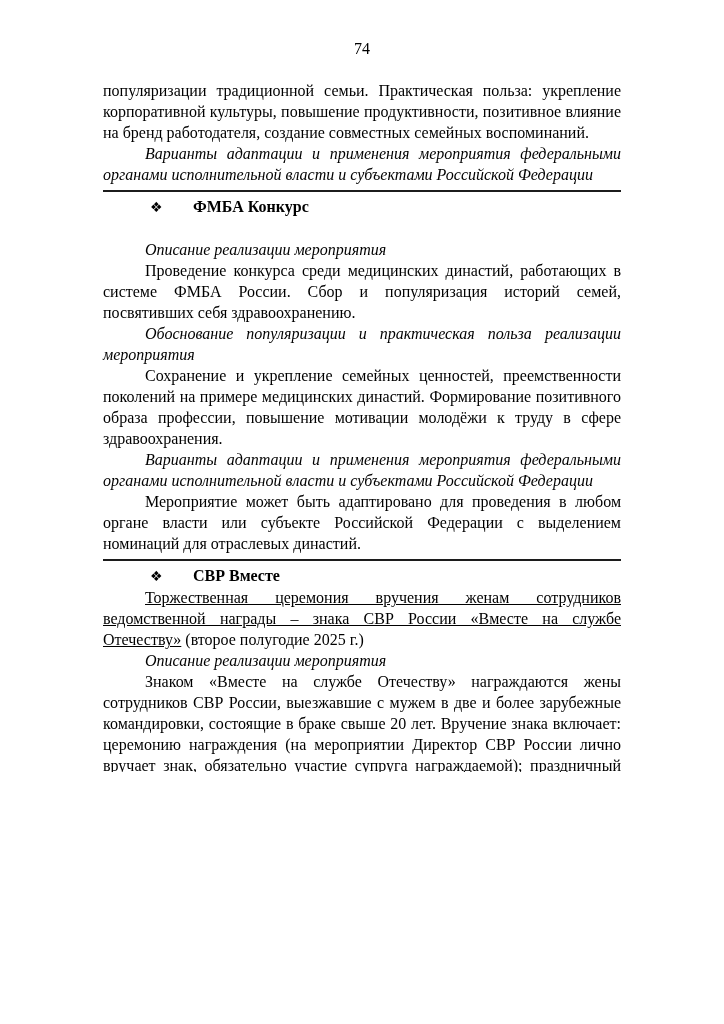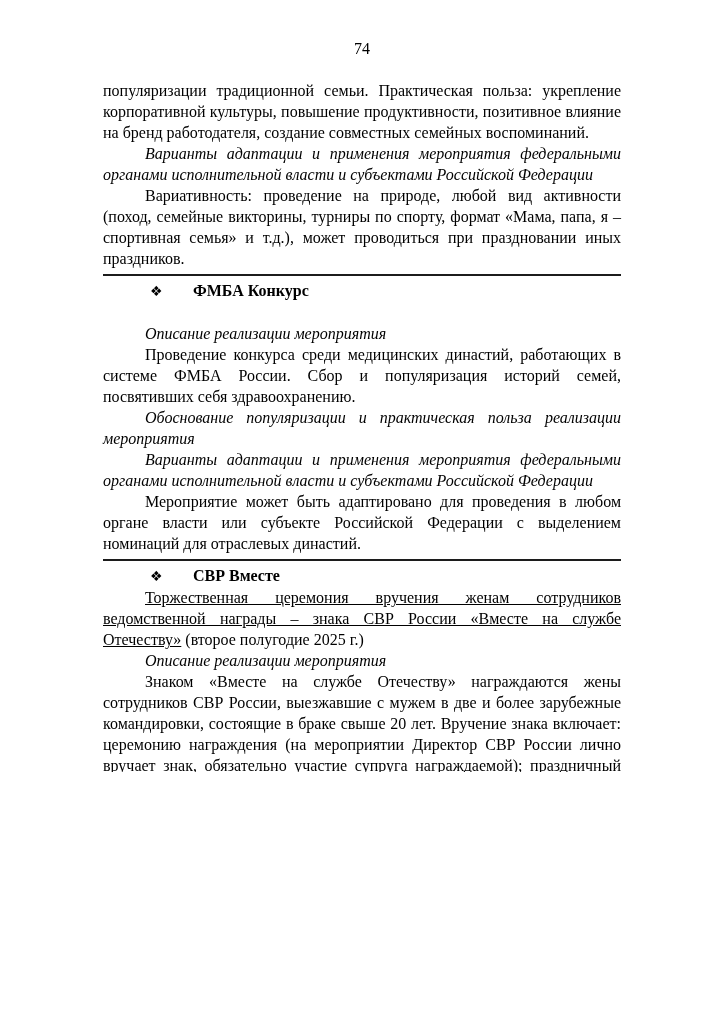--- a/index.html
+++ b/index.html
@@ -64,35 +64,35 @@
 <body>
 
 <div class="page">
 
   <div class="page-number">74</div>
 
   <p class="no-indent">популяризации традиционной семьи. Практическая польза: укрепление корпоративной культуры, повышение продуктивности, позитивное влияние на бренд работодателя, создание совместных семейных воспоминаний.</p>
 
   <p class="italic">Варианты адаптации и применения мероприятия федеральными органами исполнительной власти и субъектами Российской Федерации</p>
 
-  <p>Вариативность: проведение на природе, любой вид активности (поход, семейные викторины, турниры по спорту, формат «Мама, папа, я – спортивная семья» и т.д.), может проводиться при праздновании иных праздников.</p>
 
   <hr class="rule">
 
   <p class="section-header">
     <span class="bullet">❖</span><span>ФМБА Конкурс</span>
   </p>
 
 
   <p class="italic gap-above">Описание реализации мероприятия</p>
 
   <p>Проведение конкурса среди медицинских династий, работающих в системе ФМБА России. Сбор и популяризация историй семей, посвятивших себя здравоохранению.</p>
 
   <p class="italic">Обоснование популяризации и практическая польза реализации мероприятия</p>
 
+  <p>Сохранение и укрепление семейных ценностей, преемственности поколений на примере медицинских династий. Формирование позитивного образа профессии, повышение мотивации молодёжи к труду в сфере здравоохранения.</p>
 
   <p class="italic">Варианты адаптации и применения мероприятия федеральными органами исполнительной власти и субъектами Российской Федерации</p>
 
   <p>Мероприятие может быть адаптировано для проведения в любом органе власти или субъекте Российской Федерации с выделением номинаций для отраслевых династий.</p>
 
   <hr class="rule">
 
   <p class="section-header">
     <span class="bullet">❖</span><span>СВР Вместе</span>
   </p>

